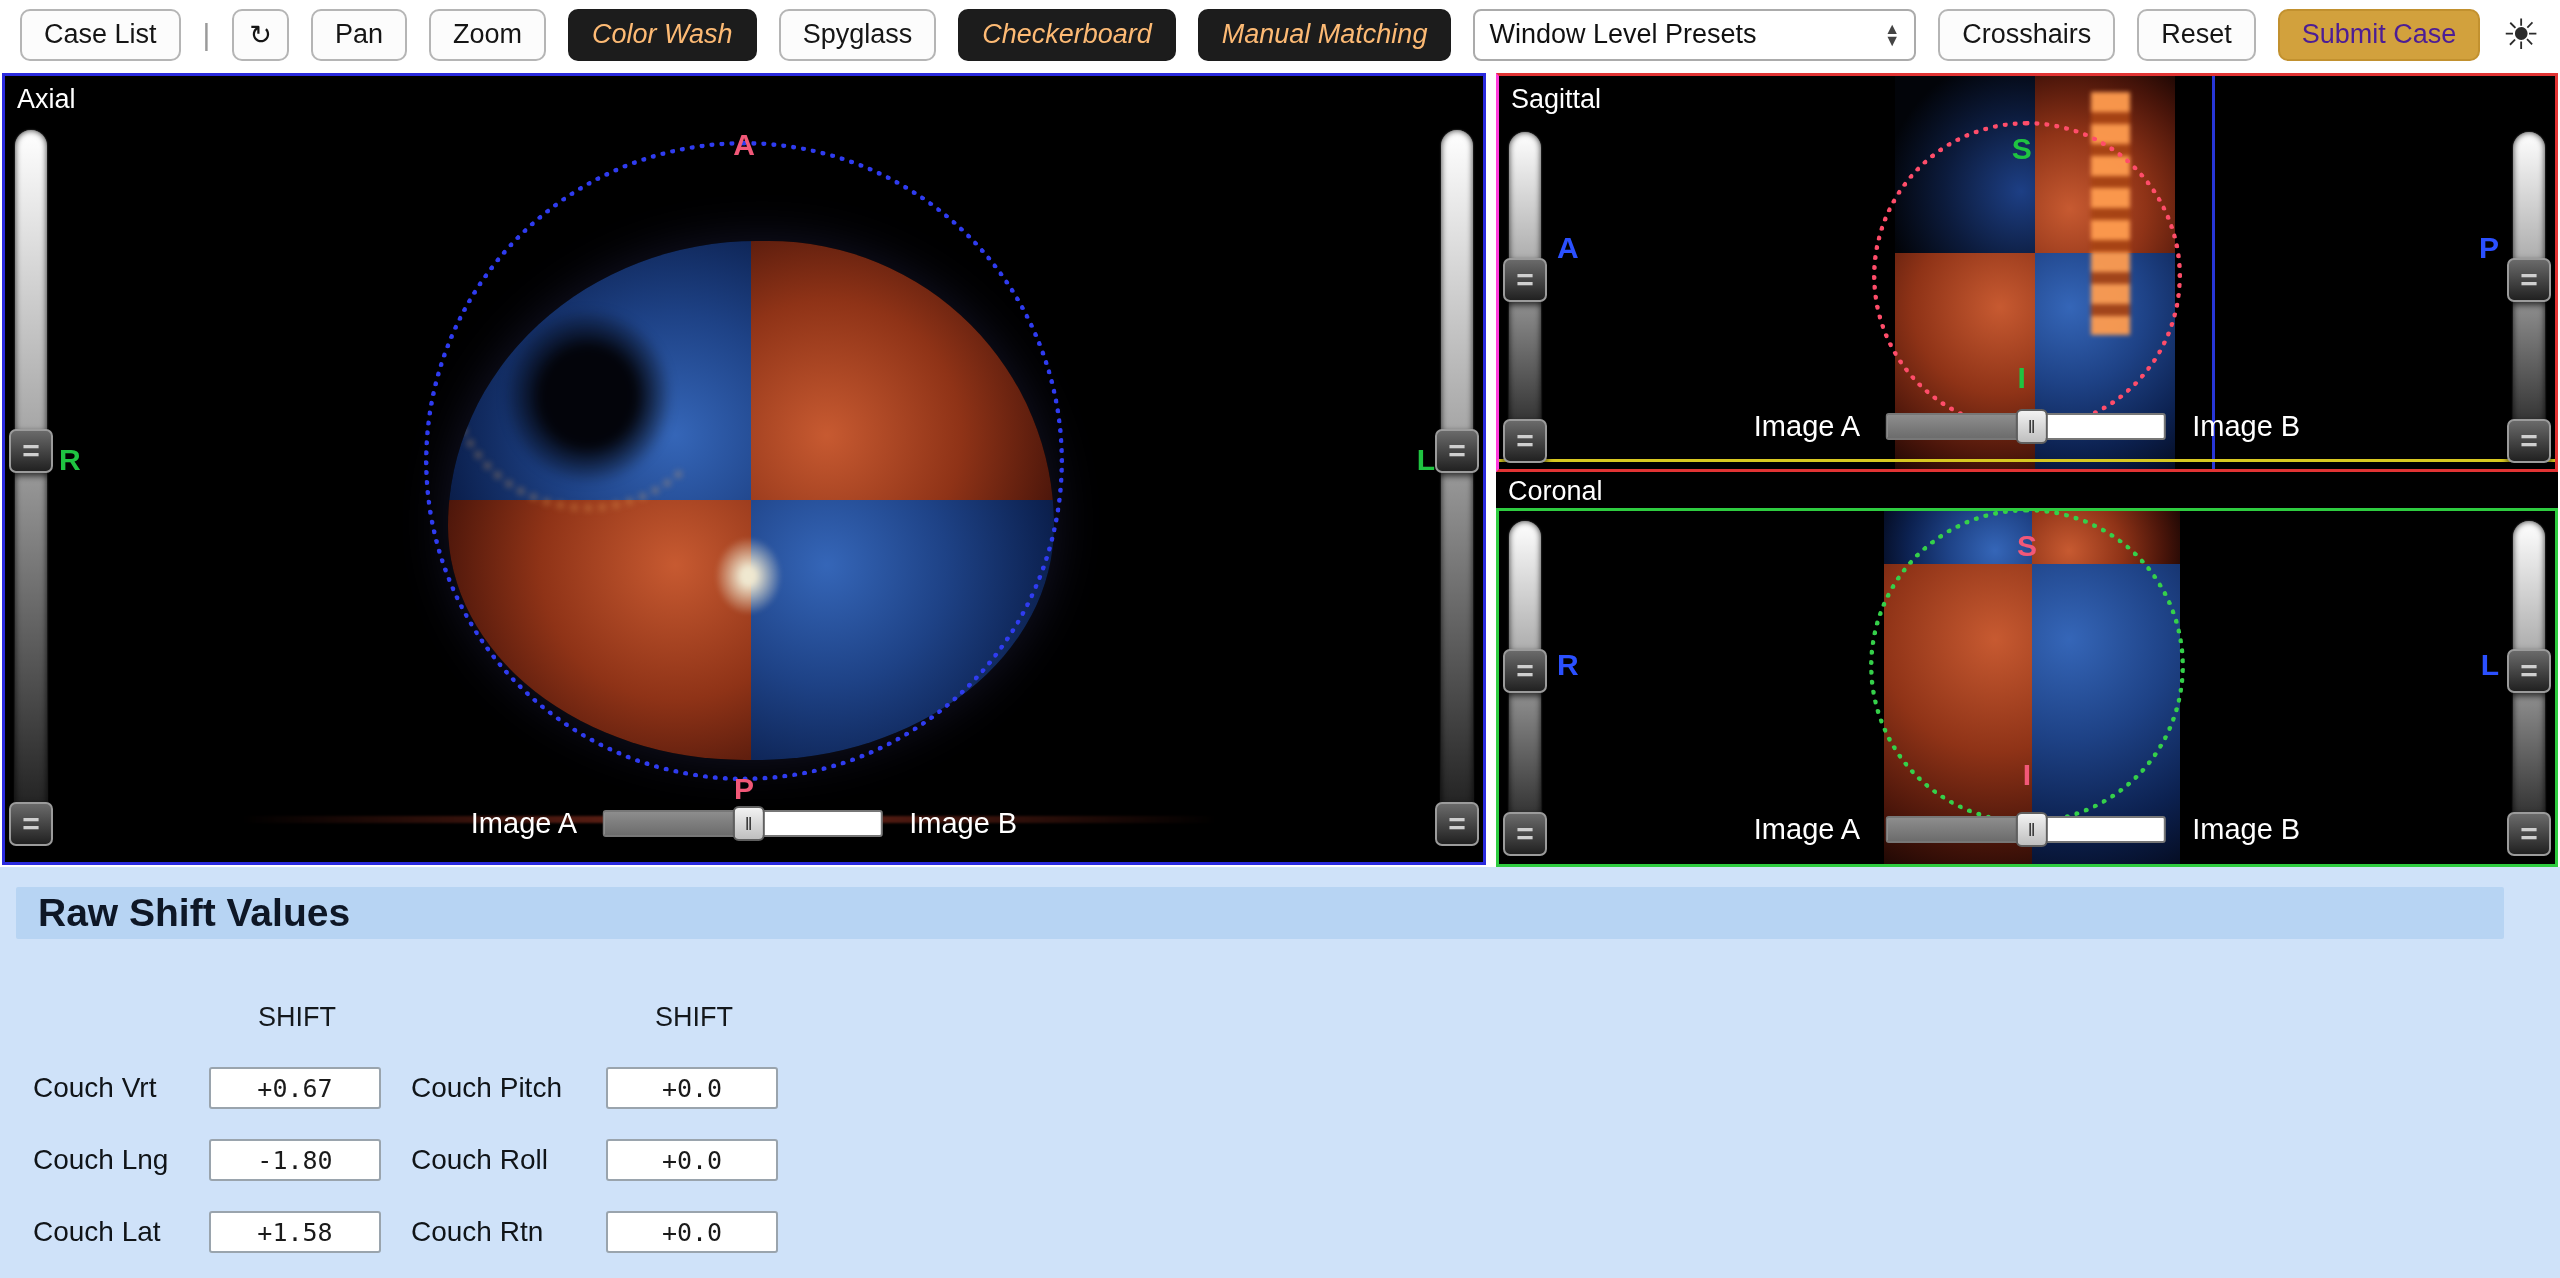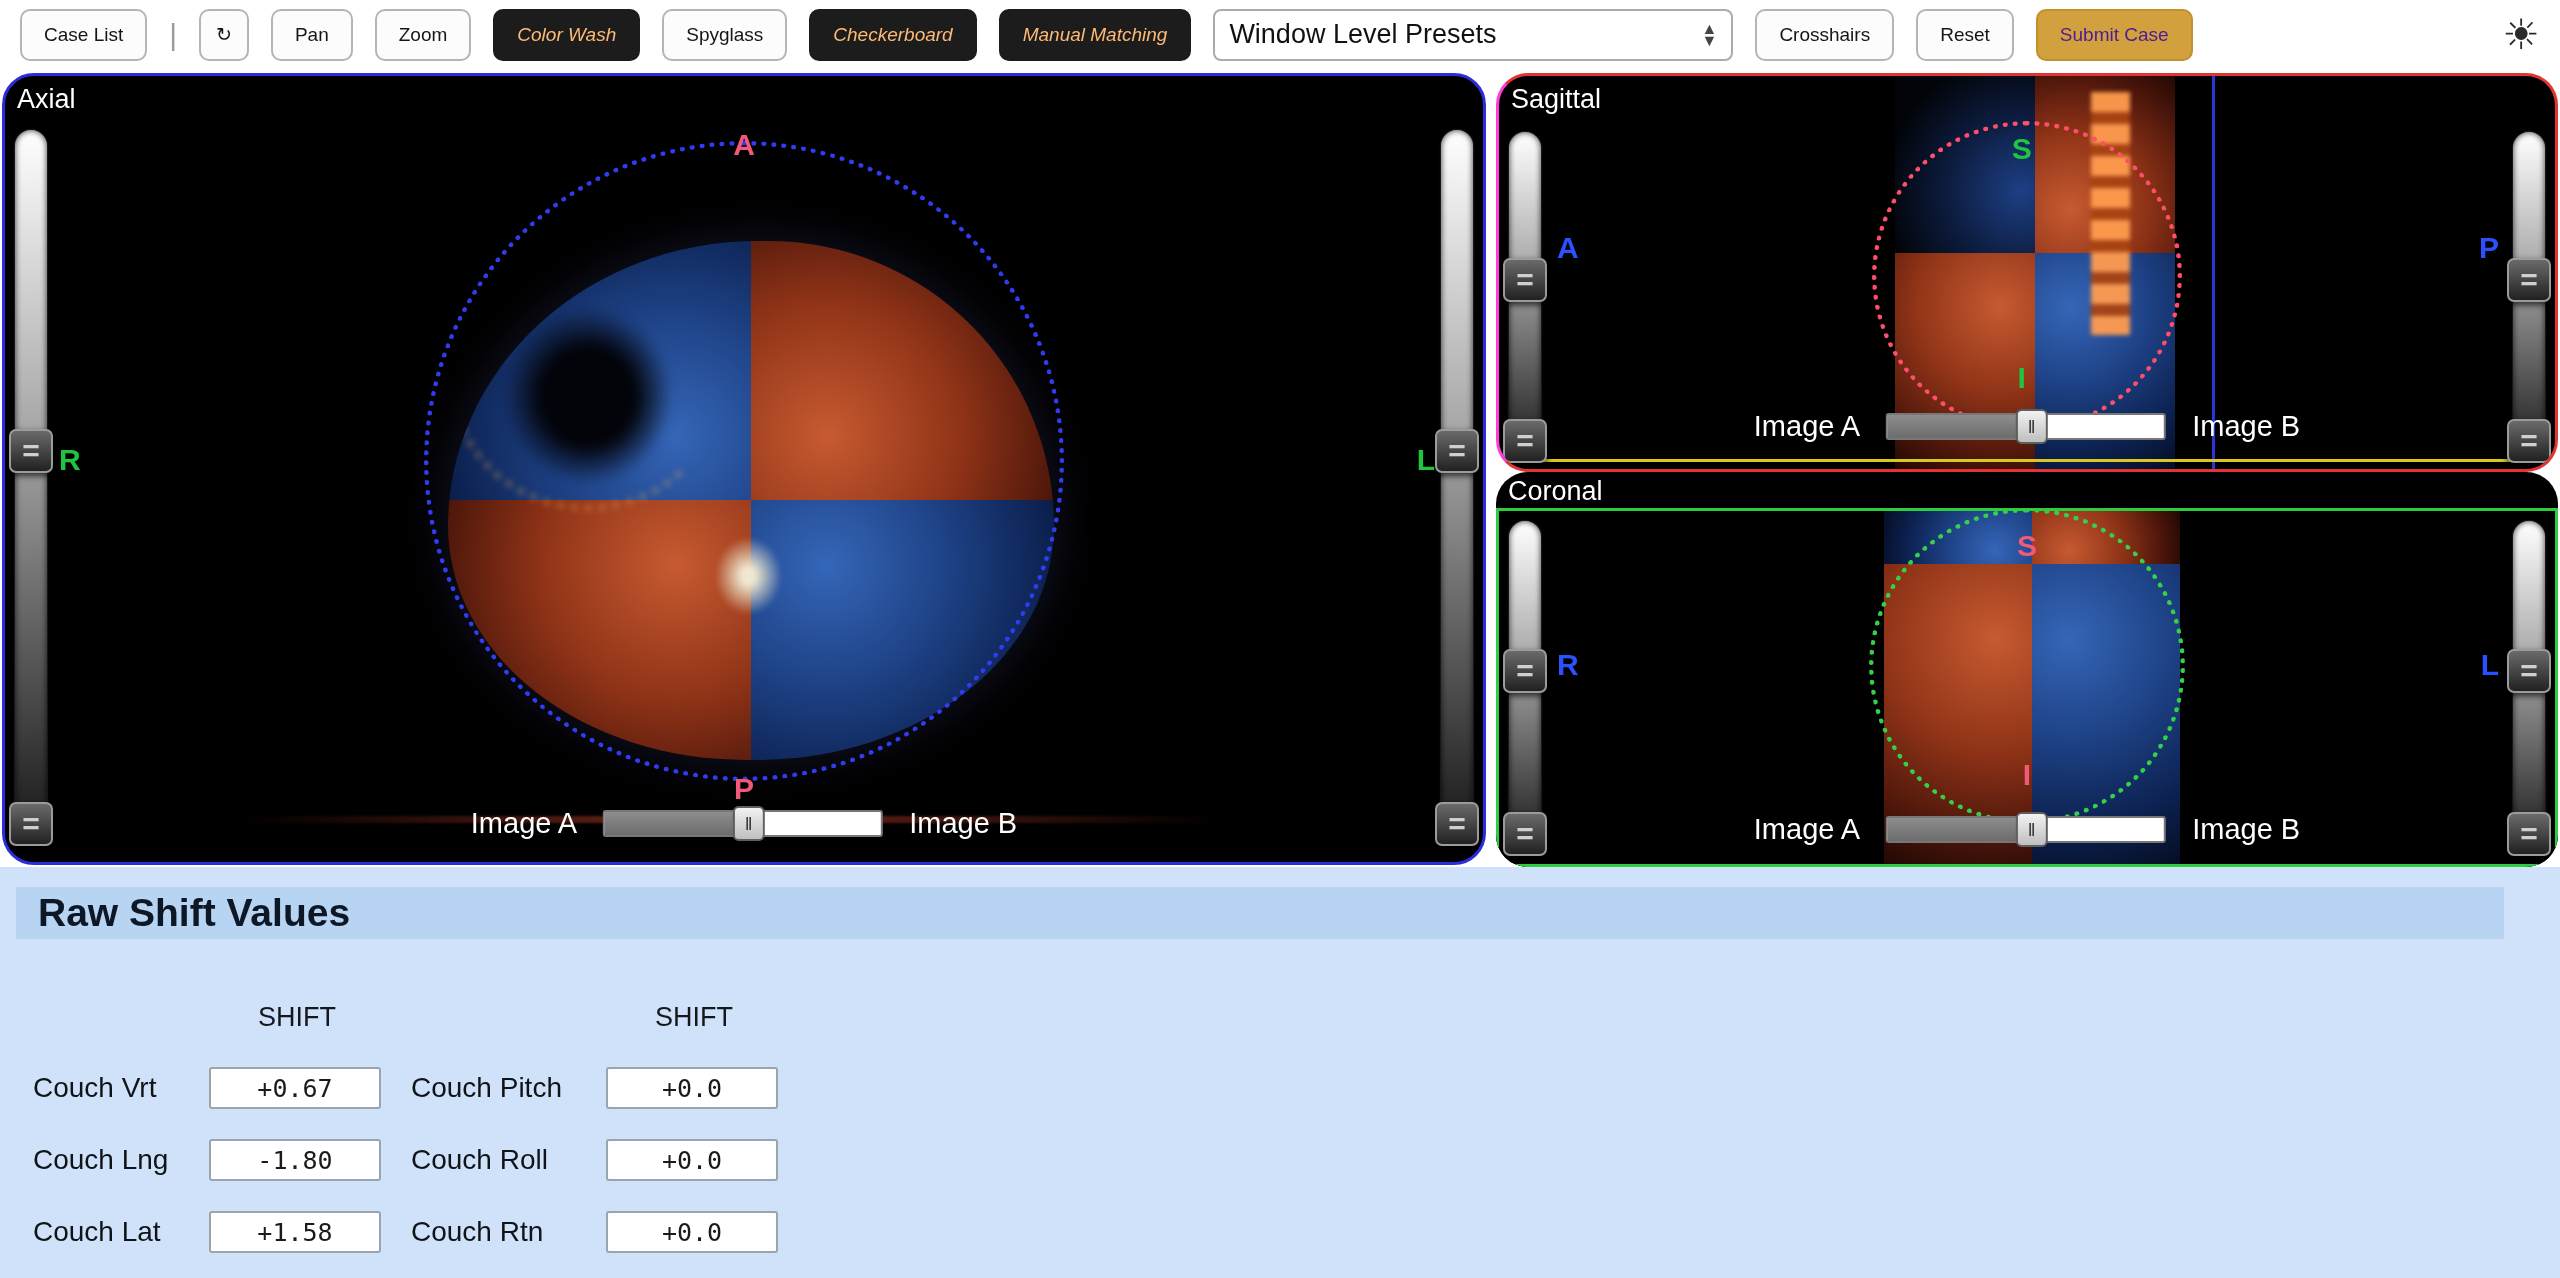--- a/index.html
+++ b/index.html
@@ -5,34 +5,34 @@
   * { margin:0; padding:0; box-sizing:border-box; }
   html,body { width:2560px; height:1278px; overflow:hidden; }
   body { font-family:"Liberation Sans", sans-serif; background:#ffffff; }
   #app { position:relative; width:2560px; height:1278px; background:#ffffff; }
 
   
   #toolbar { position:absolute; left:0; top:0; width:2560px; height:69px;
              display:flex; align-items:center; gap:22px; padding:0 20px; background:#fff; }
   .tbtn { height:52px; padding:0 22px; display:flex; align-items:center; justify-content:center;
           background:#fcfcfc; border:2px solid #b5b5b5; border-radius:10px;
-          font-size:19px; color:#151515; cursor:pointer; white-space:nowrap; }
+          font-size:27px; color:#151515; cursor:pointer; white-space:nowrap; }
   .tbtn.small { padding:0 15px; }
   .tbtn.dark { background:#1c1c1c; border-color:#1c1c1c; color:#fdba74;font-style:italic; }
   .tbtn.gold { background:#d2a13d; border-color:#c2912f; color:#4c1d95; }
   .tsep { color:#9a9a9a; font-size:30px; font-weight:300; }
   .tselect { height:52px; width:520px; border:2px solid #ababab; border-radius:8px; background:#fff;
              display:flex; align-items:center; font-size:27px; padding:0 14px; color:#111; cursor:pointer; }
   .tselect .arrows { margin-left:auto; display:flex; flex-direction:column; align-items:center;
                      line-height:.72; font-size:16px; color:#444; }
   #brightness { margin-left:auto; font-size:42px; color:#2b2b2b; cursor:pointer; }
 
   
   #workspace { position:absolute; left:0; top:69px; width:2560px; height:798px; background:#ffffff; }
-  .vp { position:absolute; background:#000; overflow:hidden;border-radius:32px; }
+  .vp { position:absolute; background:#000; overflow:hidden; }
   #vp-axial    { left:2px;    top:4px;   width:1484px; height:792px; border:3px solid #2b2bdf; }
   #vp-sagittal { left:1496px; top:4px;   width:1062px; height:399px; border:3px solid #e23434; border-left-color:#ff3bdb; }
   #vp-coronal  { left:1496px; top:403px; width:1062px; height:395px; background:#000; }
   #coronal-frame { position:absolute; left:0; top:36px; right:0; bottom:0;
                    border:3px solid #2ecc40; overflow:hidden; background:#000; }
 
   .vp-title { position:absolute; left:12px; top:8px; font-size:27px; color:#fff; z-index:40; }
   #vp-coronal > .vp-title { top:4px; }
 
   .orient { position:absolute; font-size:30px; font-weight:bold; z-index:35; }

